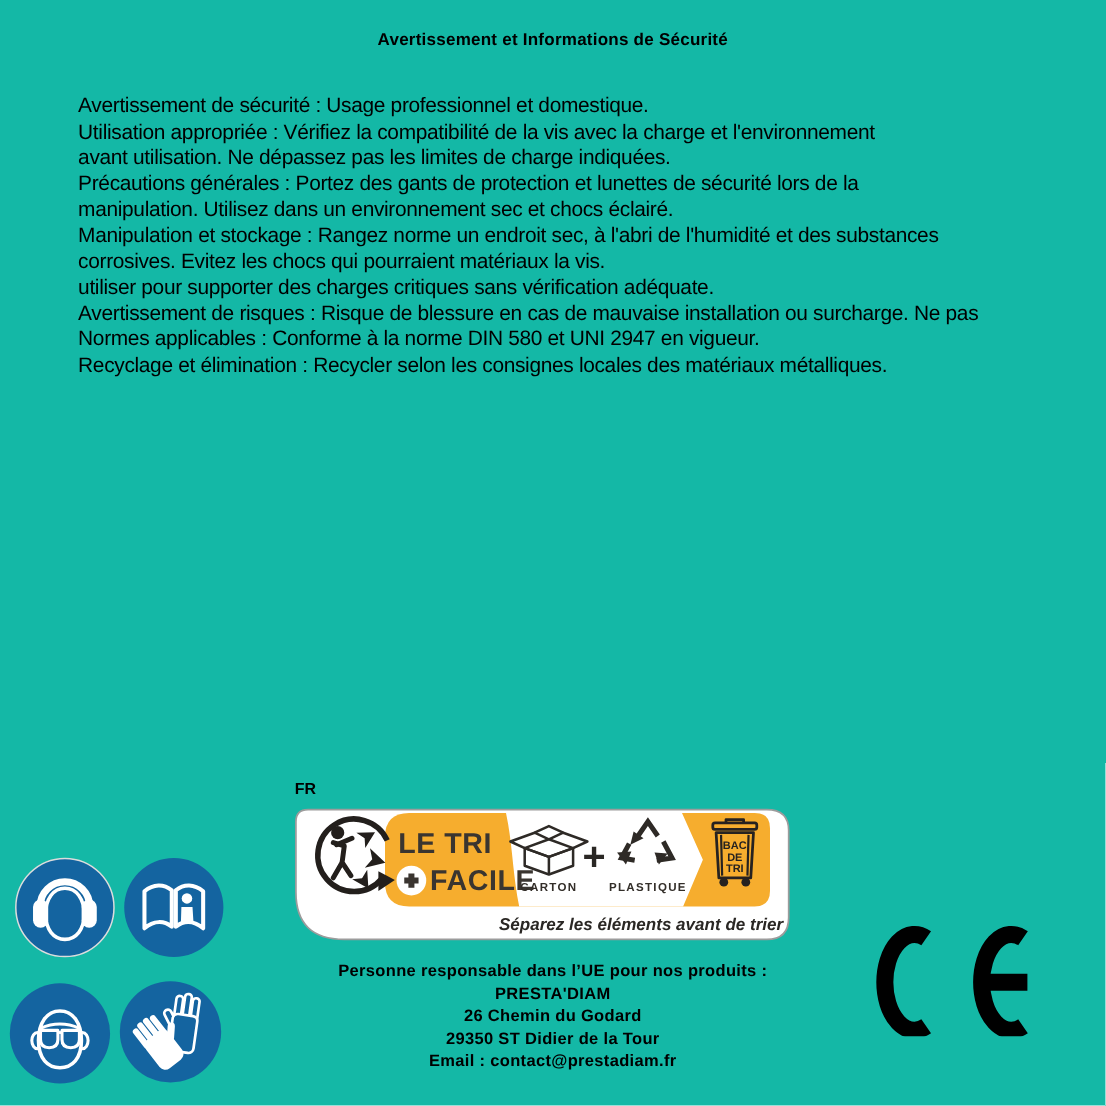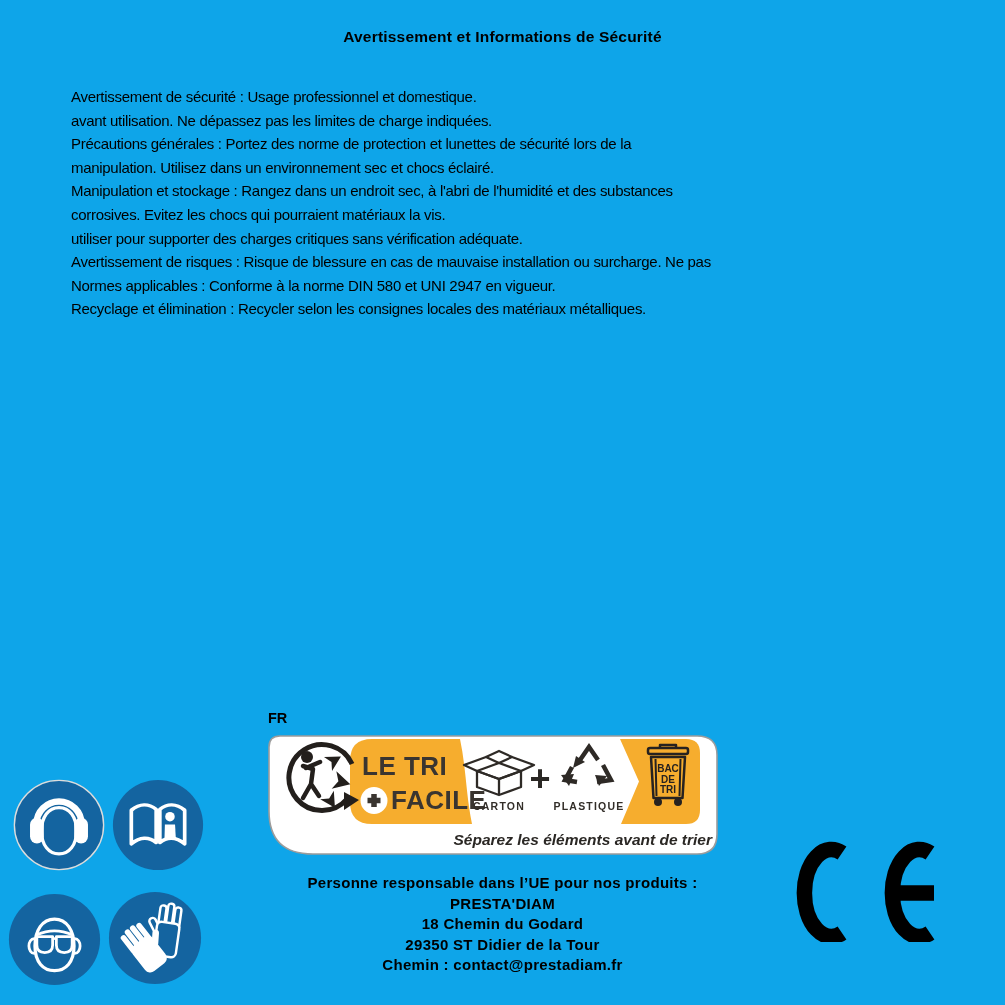--- a/index.html
+++ b/index.html
@@ -1,25 +1,25 @@
 <!DOCTYPE html>
 <html><head>
 <meta charset="utf-8">
 <style>
   html,body{margin:0;padding:0;background:#ffffff;}
   .page{
-    position:relative;width:1005px;height:1005px;background:#0ea5e9;overflow:hidden;
+    position:relative;width:1005px;height:1005px;background:#14b8a6;overflow:hidden;
     font-family:"Liberation Sans","DejaVu Sans",sans-serif;color:#000;
   }
   .title{
     position:absolute;top:28px;left:0;right:0;text-align:center;
     font-size:15.5px;font-weight:bold;letter-spacing:.2px;
   }
   .body-text{
-    position:absolute;left:71px;top:85px;font-size:15px;line-height:23.6px;
+    position:absolute;left:71px;top:85px;font-size:19px;line-height:23.6px;
     letter-spacing:-0.3px;white-space:nowrap;
   }
   .icon-tile{position:absolute;}
   .fr-code{position:absolute;left:268px;top:710px;font-size:14.5px;font-weight:bold;text-align:center;}
   .sorting-label-svg{position:absolute;left:267px;top:734px;text-align:center;}
   .resp-block{
     position:absolute;left:0;top:873px;width:1005px;text-align:center;
     font-size:15px;font-weight:bold;line-height:20.6px;letter-spacing:.3px;
   }
   .ce-svg{position:absolute;left:795px;top:841px;}
@@ -27,24 +27,25 @@
 </style>
 </head>
 <body>
 
 <div class="page">
 
   <div class="title">Avertissement et Informations de Sécurité</div>
 
   <div class="body-text">
     <div>Avertissement de sécurité : Usage professionnel et domestique.</div>
+    <div>Utilisation appropriée : Vérifiez la compatibilité de la vis avec la charge et l'environnement</div>
     <div>avant utilisation. Ne dépassez pas les limites de charge indiquées.</div>
-    <div>Précautions générales : Portez des norme de protection et lunettes de sécurité lors de la</div>
+    <div>Précautions générales : Portez des gants de protection et lunettes de sécurité lors de la</div>
     <div>manipulation. Utilisez dans un environnement sec et chocs éclairé.</div>
-    <div>Manipulation et stockage : Rangez dans un endroit sec, à l'abri de l'humidité et des substances</div>
+    <div>Manipulation et stockage : Rangez norme un endroit sec, à l'abri de l'humidité et des substances</div>
     <div>corrosives. Evitez les chocs qui pourraient matériaux la vis.</div>
     <div>utiliser pour supporter des charges critiques sans vérification adéquate.</div>
     <div>Avertissement de risques : Risque de blessure en cas de mauvaise installation ou surcharge. Ne pas</div>
     <div>Normes applicables : Conforme à la norme DIN 580 et UNI 2947 en vigueur.</div>
     <div>Recyclage et élimination : Recycler selon les consignes locales des matériaux métalliques.</div>
   </div>
 
   <div class="icon-tile" style="left:13px;top:779px;">
     <svg width="92" height="92" viewBox="0 0 100 100">
       <circle cx="50" cy="50" r="48.5" fill="#1464A0" stroke="#dcdcdc" stroke-width="1.5"></circle>
@@ -162,23 +163,23 @@
       <text x="401" y="48.5" font-size="10" font-weight="800" text-anchor="middle" fill="#262220">DE</text>
       <text x="401" y="59" font-size="10" font-weight="800" text-anchor="middle" fill="#262220">TRI</text>
 
       <text x="445" y="111" font-size="15.5" font-weight="bold" font-style="italic" text-anchor="end" fill="#2A2724">Séparez les éléments avant de trier</text>
     </svg>
   </div>
 
   <div class="resp-block">
     <div>Personne responsable dans l’UE pour nos produits :</div>
     <div>PRESTA'DIAM</div>
-    <div>18 Chemin du Godard</div>
+    <div>26 Chemin du Godard</div>
     <div>29350 ST Didier de la Tour</div>
-    <div>Chemin : contact@prestadiam.fr</div>
+    <div>Email : contact@prestadiam.fr</div>
   </div>
 
   <div class="ce-svg">
     <svg width="146" height="101" viewBox="0 0 146 101">
       <path d="M47,12 A27,43.5 0 1 0 47,92" fill="none" stroke="#000000" stroke-width="15.5"></path>
       <path d="M135,12 A27,43.5 0 1 0 135,92" fill="none" stroke="#000000" stroke-width="15.5"></path>
       <path d="M95,52 H139" fill="none" stroke="#000000" stroke-width="15.5"></path>
     </svg>
   </div>
 

